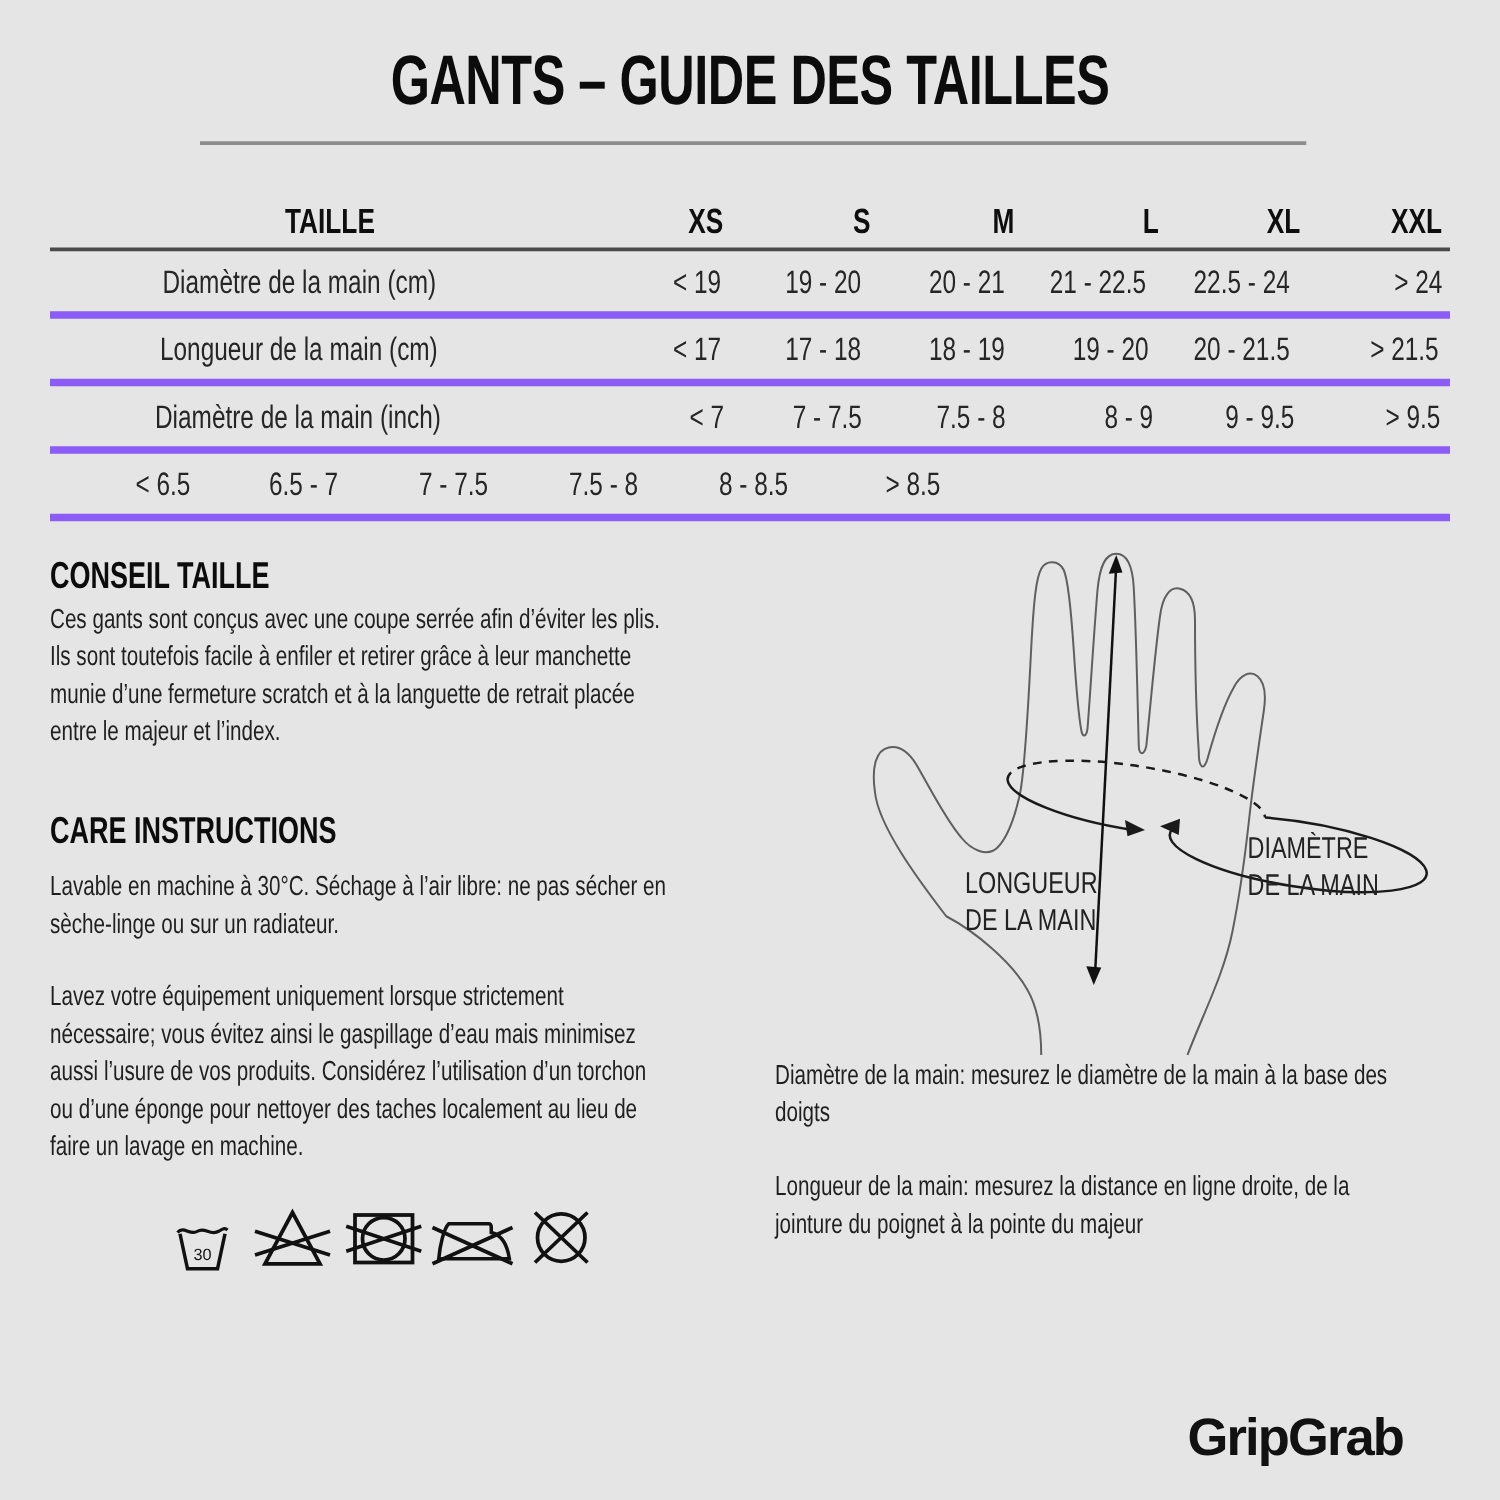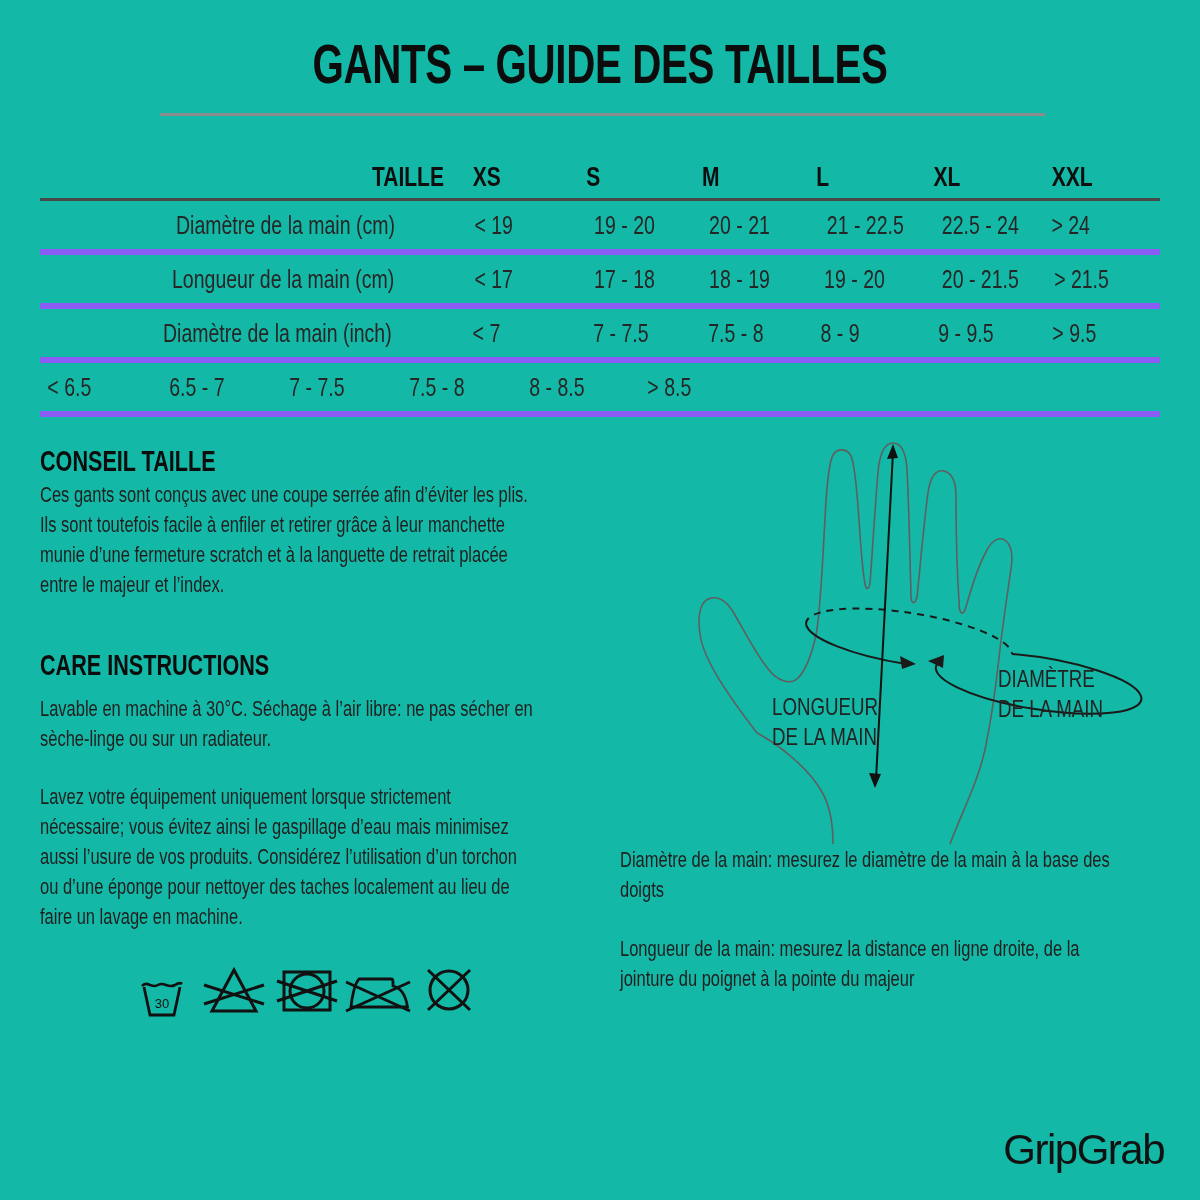--- a/index.html
+++ b/index.html
@@ -1,41 +1,41 @@
 <!DOCTYPE html>
 <html><head>
 <meta charset="utf-8">
 <style>
   html,body{margin:0;padding:0;background:#fff;}
-  #page{position:relative;width:1200px;height:1200px;background:#14b8a6;overflow:hidden;
+  #page{position:relative;width:1200px;height:1200px;background:#e5e5e5;overflow:hidden;
         font-family:"Liberation Sans",sans-serif;color:#1c1c1c;}
   .abs{position:absolute;}
   
   .title{top:36px;left:0;width:1200px;text-align:center;font-size:56px;line-height:56px;
          font-weight:700;color:#0c0c0c;transform:scaleX(.72);letter-spacing:-.5px;}
   .title-rule{top:113px;left:160px;width:885px;height:3px;background:#8c8c8c;}
   
   .table{top:156px;left:40px;width:1120px;}
   .trow{display:flex;align-items:center;height:48px;border-bottom:6px solid #8b5cf6;}
   .trow.thead{height:42px;border-bottom:3px solid #4a4a4a;}
   .tcell{overflow:visible;white-space:nowrap;}
-  .tcell.lab{width:400px;text-align:right;margin-left:44px;}
-  .tcell.val{width:120px;text-align:left;}
+  .tcell.lab{width:400px;text-align:center;margin-left:44px;}
+  .tcell.val{width:120px;text-align:right;}
   .cnd{display:inline-block;transform:scaleX(.75);transform-origin:left center;
        font-size:26px;color:#262626;}
   .tcell.val .cnd{transform-origin:center center;}
   .thead .cnd{font-weight:700;font-size:28px;color:#0e0e0e;}
   
   .h2{font-size:30px;line-height:34px;font-weight:700;color:#0c0c0c;
       transform:scaleX(.72);transform-origin:left top;white-space:nowrap;}
   .para{font-size:22px;line-height:30px;color:#1f1f1f;white-space:pre-line;
         width:780px;transform:scaleX(.75);transform-origin:left top;}
   .dlabel{font-size:24px;line-height:30px;color:#222;white-space:pre-line;
           transform:scaleX(.78);transform-origin:left top;}
-  .brand{top:1126px;left:950px;width:214px;text-align:right;font-size:42px;font-weight:400;
+  .brand{top:1126px;left:950px;width:214px;text-align:left;font-size:42px;font-weight:700;
          letter-spacing:-1.5px;color:#111;}
   svg{display:block;}
   .icon{overflow:visible;}
   .icon *{vector-effect:none;}
 </style>
 </head>
 <body>
 
 <div id="page">
 

